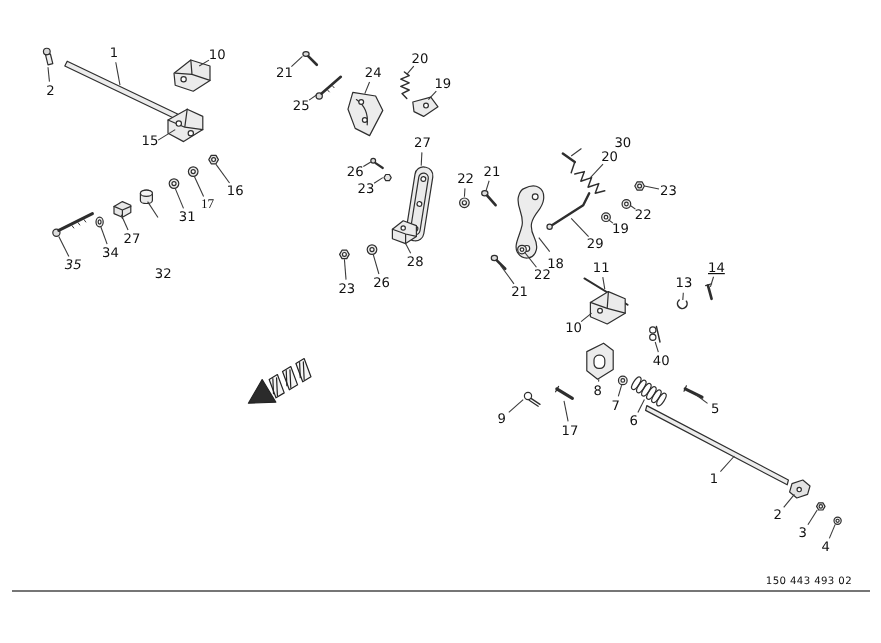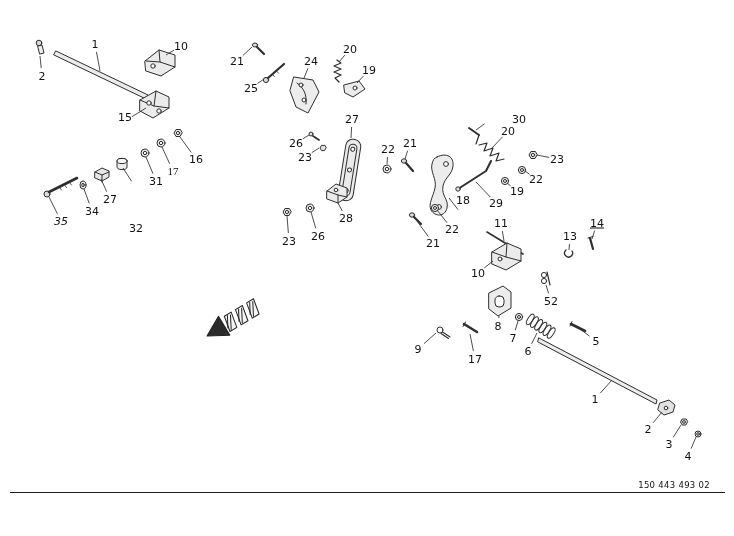--- a/index.html
+++ b/index.html
@@ -356,28 +356,28 @@
       <div class="callout" style="left: 410px; top: 143px;">21</div>
       <div class="callout" style="left: 346px; top: 218px;">28</div>
       <div class="callout" style="left: 318px; top: 236px;">26</div>
       <div class="callout" style="left: 289px; top: 241px;">23</div>
       <div class="callout" style="left: 491px; top: 119px; margin-left: 28px;">30</div>
       <div class="callout" style="left: 508px; top: 131px;">20</div>
       <div class="callout" style="left: 557px; top: 159px;">23</div>
       <div class="callout" style="left: 536px; top: 179px;">22</div>
       <div class="callout" style="left: 517px; top: 191px;">19</div>
       <div class="callout" style="left: 496px; top: 203px;">29</div>
-      <div class="callout" style="left: 463px; top: 200px;">18</div>
+      <div class="callout" style="left: 463px; top: 220px;">18</div>
       <div class="callout" style="left: 452px; top: 229px;">22</div>
       <div class="callout" style="left: 433px; top: 243px;">21</div>
       <div class="callout" style="left: 501px; top: 223px;">11</div>
       <div class="callout" style="left: 478px; top: 273px;">10</div>
       <div class="callout" style="left: 570px; top: 236px;">13</div>
       <div class="callout" style="left: 597px; top: 223px; text-decoration: underline;">14</div>
-      <div class="callout" style="left: 551px; top: 301px;">52</div>
+      <div class="callout" style="left: 551px; top: 301px;">40</div>
       <div class="callout" style="left: 498px; top: 326px;">8</div>
       <div class="callout" style="left: 513px; top: 338px;">7</div>
       <div class="callout" style="left: 528px; top: 351px;">6</div>
       <div class="callout" style="left: 596px; top: 341px;">5</div>
       <div class="callout" style="left: 418px; top: 349px;">9</div>
       <div class="callout" style="left: 475px; top: 359px;">17</div>
       <div class="callout" style="left: 595px; top: 399px;">1</div>
       <div class="callout" style="left: 648px; top: 429px;">2</div>
       <div class="callout" style="left: 669px; top: 444px;">3</div>
       <div class="callout" style="left: 688px; top: 456px;">4</div>

